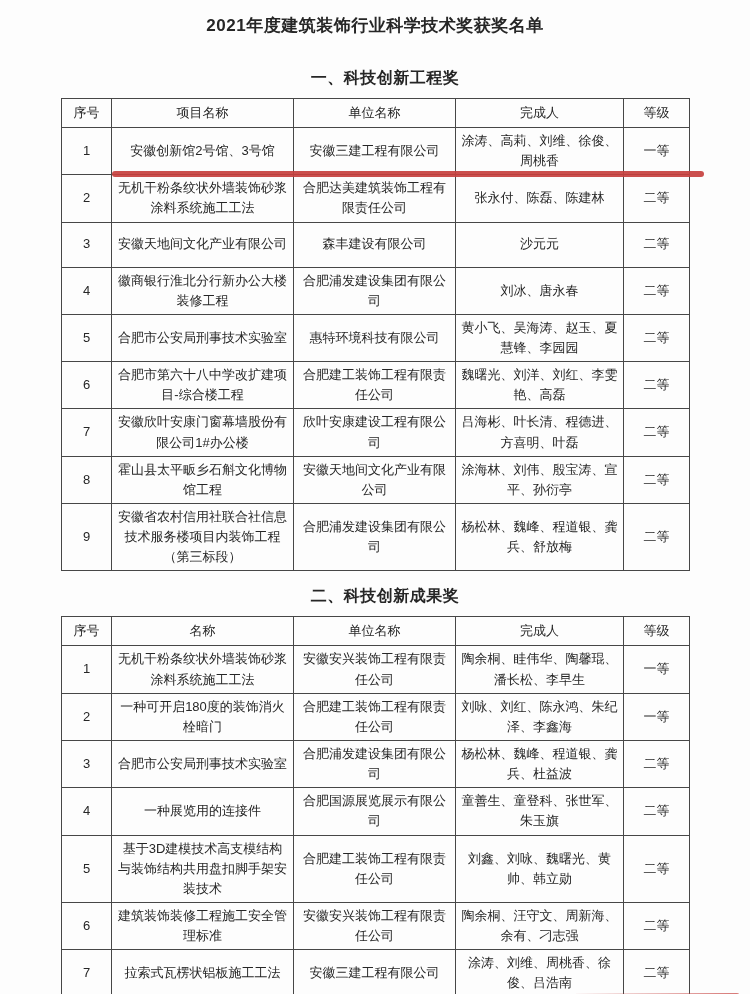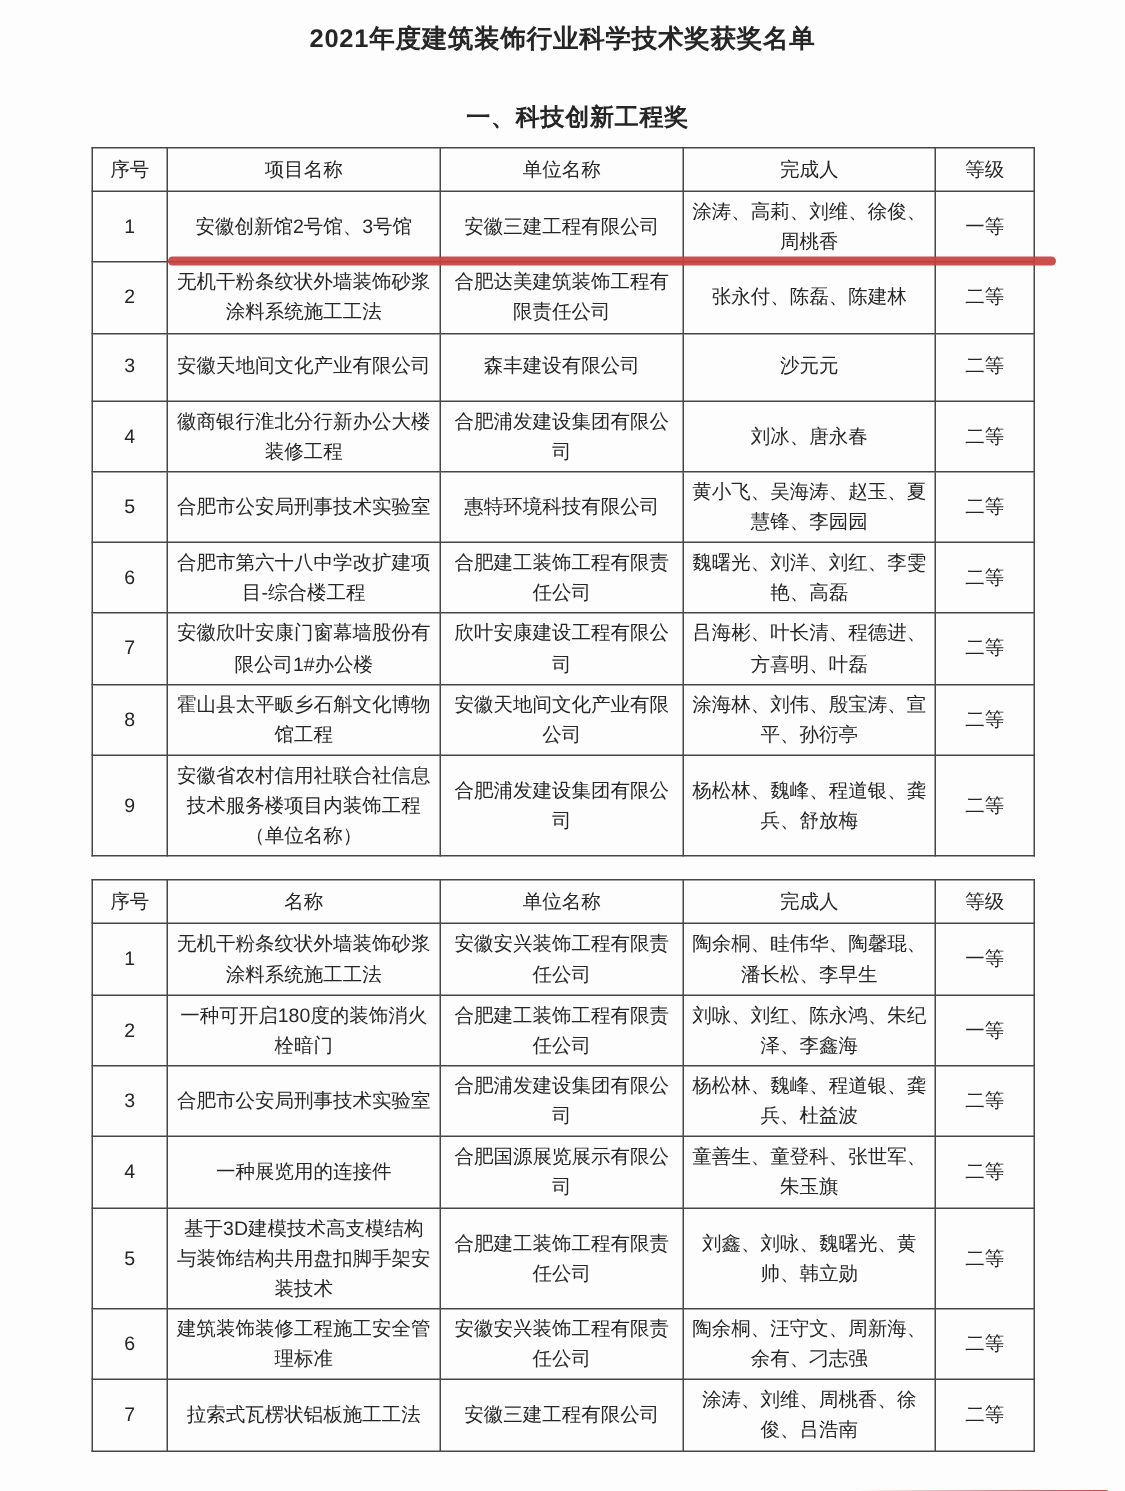--- a/index.html
+++ b/index.html
@@ -151,30 +151,31 @@
           </tr>
           <tr>
             <td>8</td>
             <td>霍山县太平畈乡石斛文化博物馆工程</td>
             <td>安徽天地间文化产业有限公司</td>
             <td>涂海林、刘伟、殷宝涛、宣平、孙衍亭</td>
             <td>二等</td>
           </tr>
           <tr>
             <td>9</td>
-            <td>安徽省农村信用社联合社信息技术服务楼项目内装饰工程（单位名称）</td>
+            <td>安徽省农村信用社联合社信息技术服务楼项目内装饰工程（第三标段）</td>
             <td>合肥浦发建设集团有限公司</td>
             <td>杨松林、魏峰、程道银、龚兵、舒放梅</td>
             <td>二等</td>
           </tr>
         </tbody>
     </table>
   </div>
 
   <div class="section">
+    <h2 class="section-heading">二、科技创新成果奖</h2>
     <table class="award-table">
       <colgroup>
         <col class="c-no">
           <col class="c-name">
           <col class="c-unit">
           <col class="c-people">
           <col class="c-grade">
       </colgroup>
       <thead>
         <tr>

